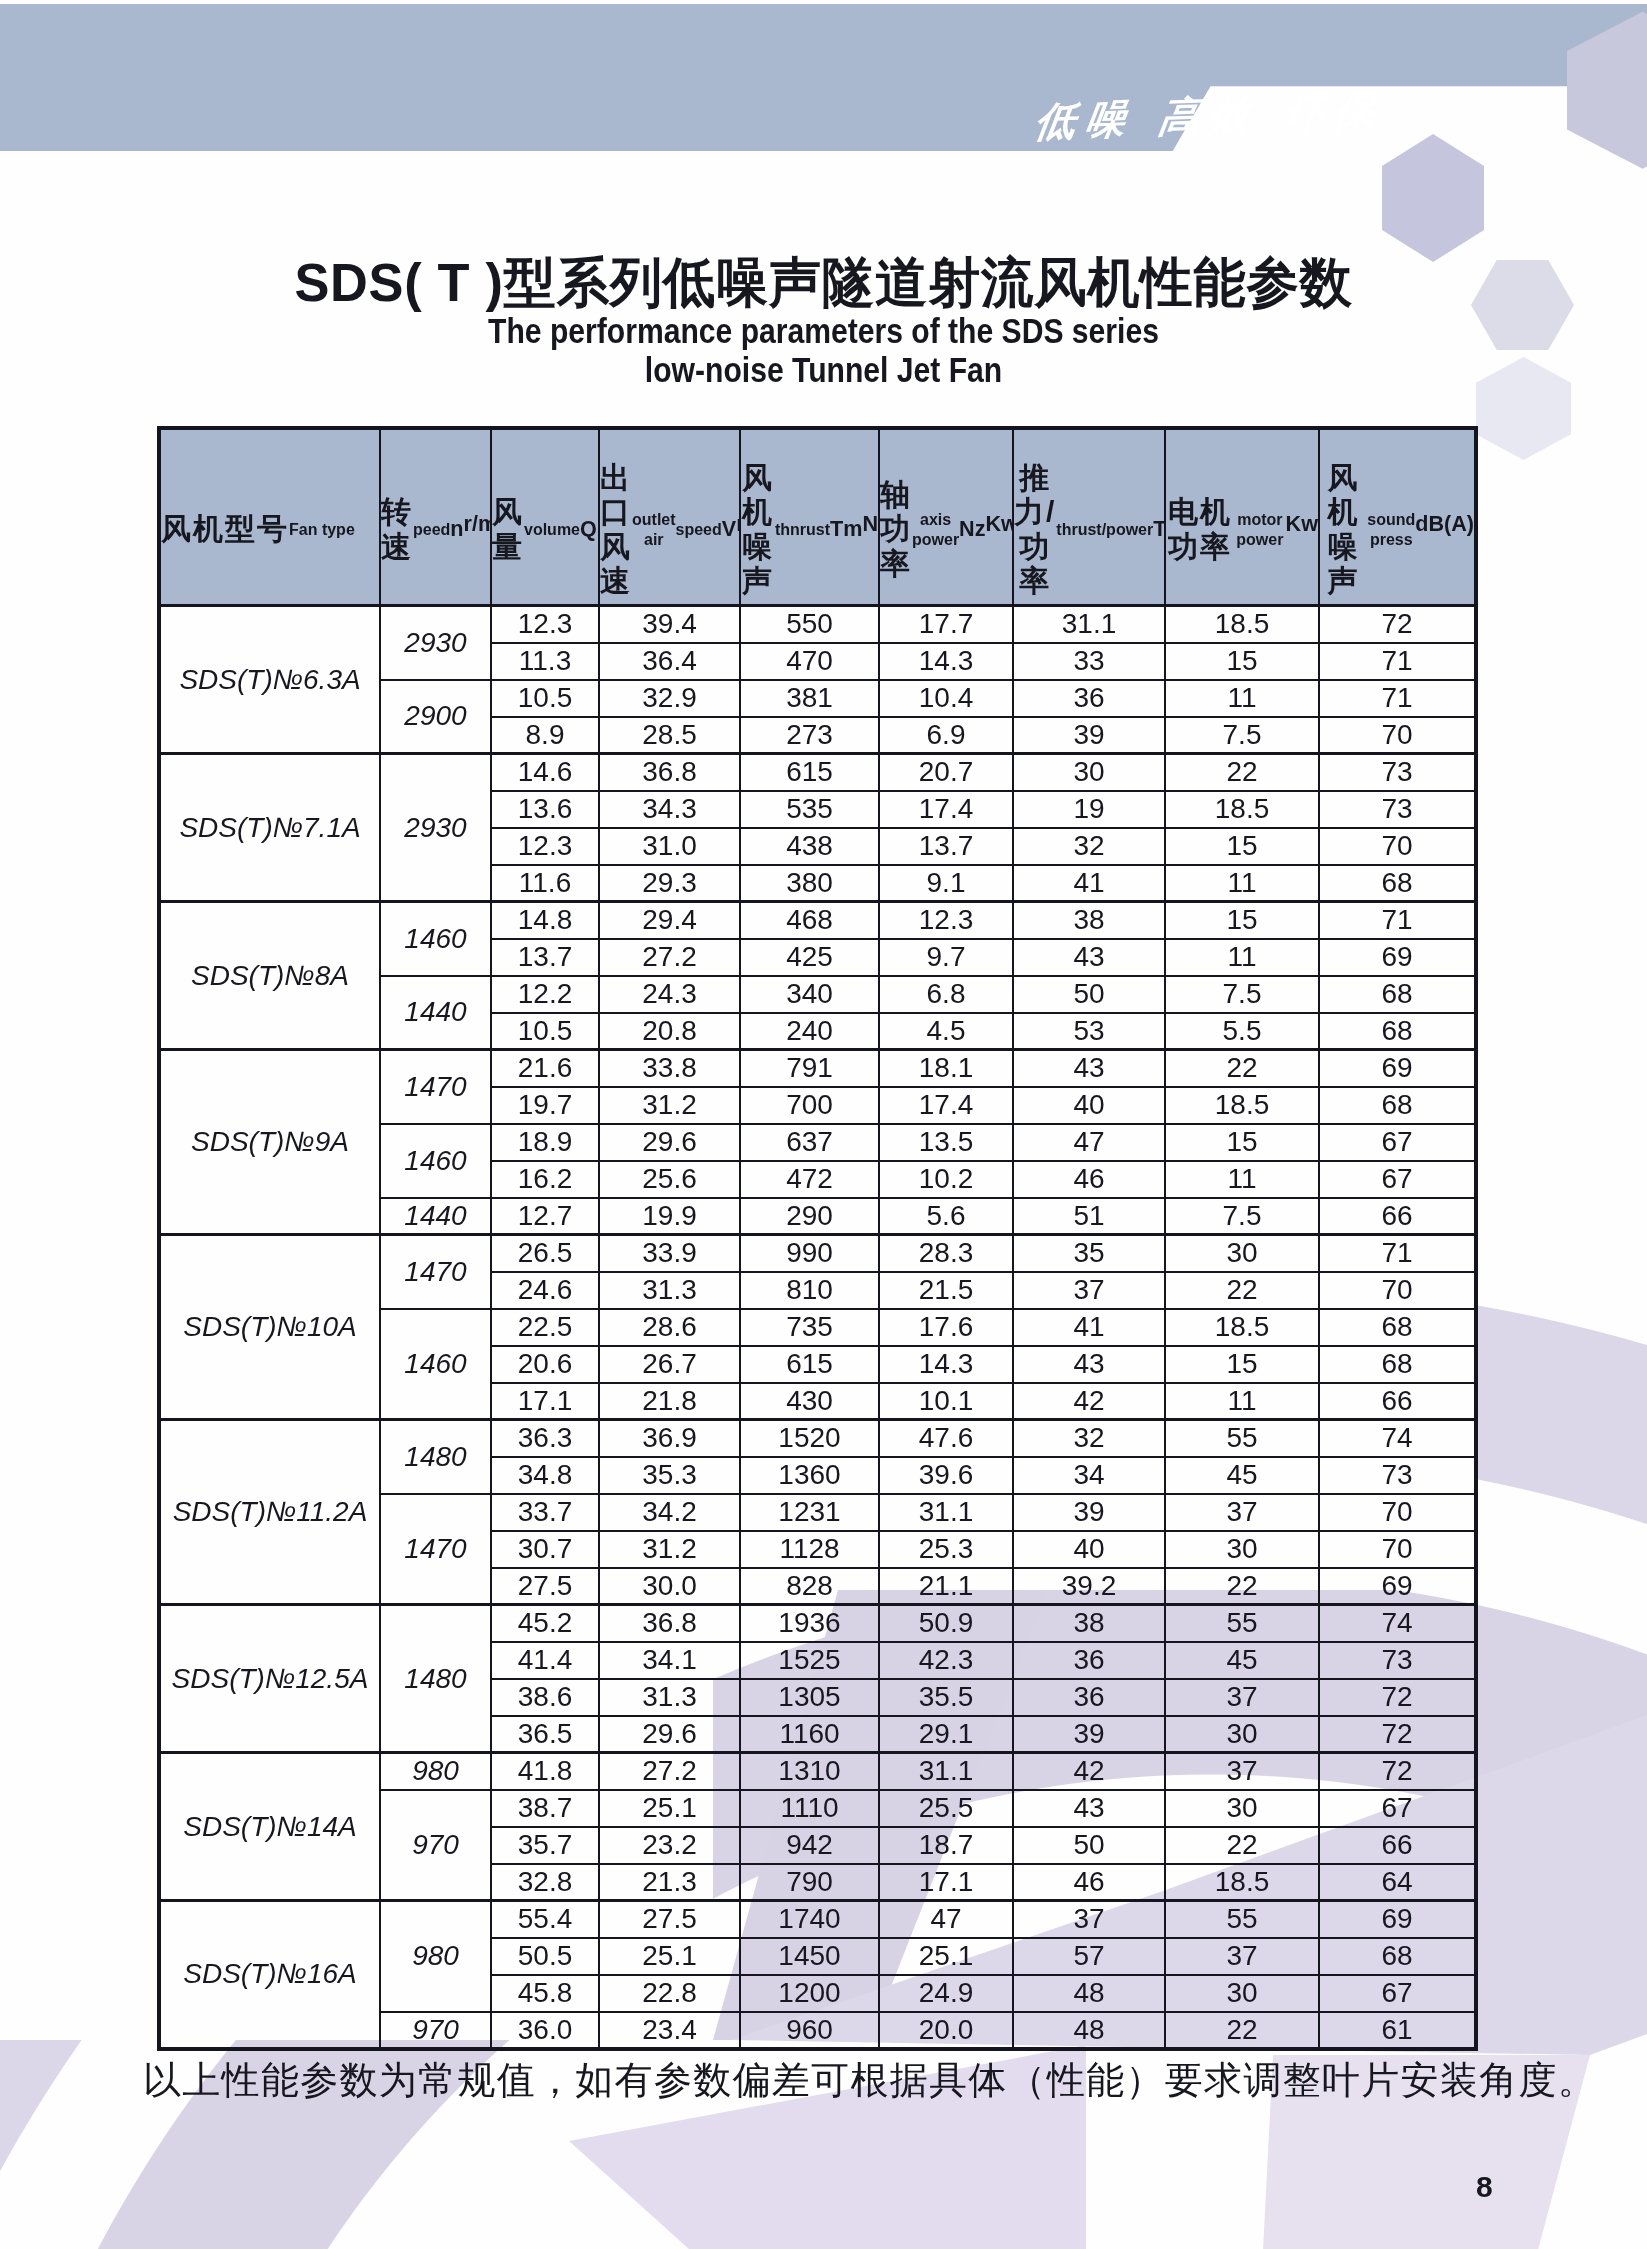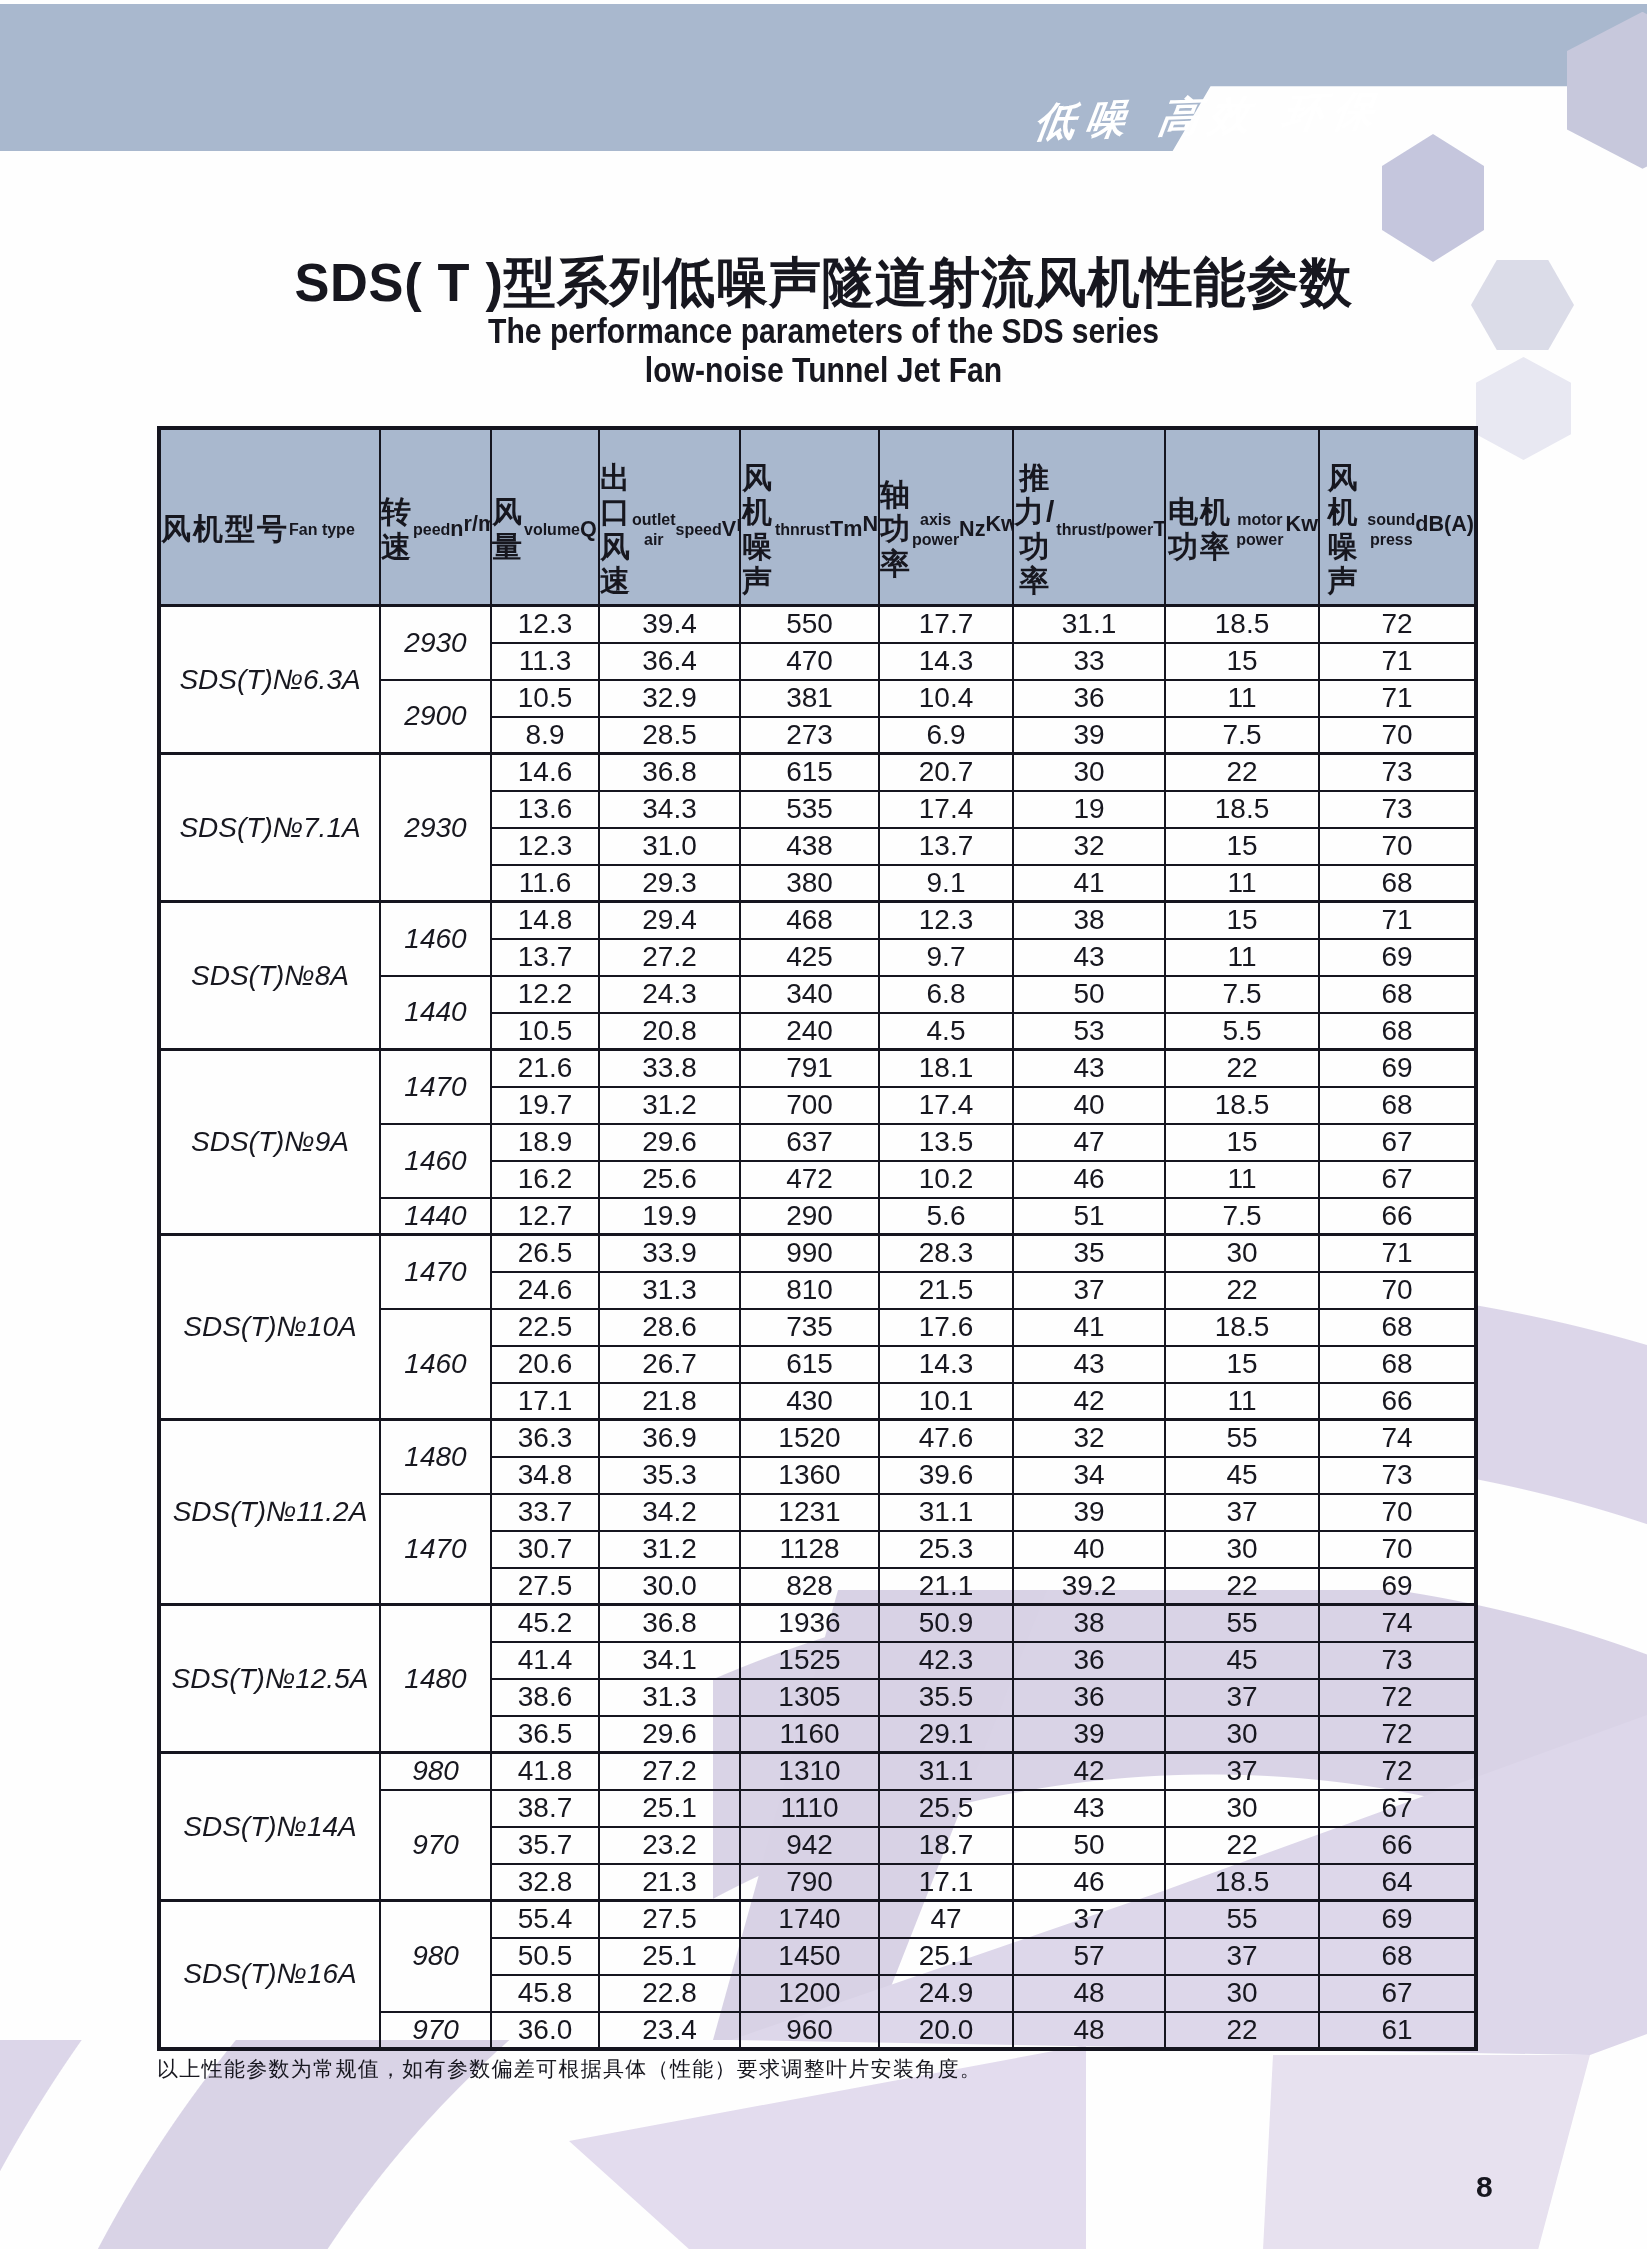--- a/index.html
+++ b/index.html
@@ -59,21 +59,21 @@
   .h-sym{font-size:21.6px;line-height:1.22;}
   .h-sp{flex:1;}
   .h-unit{font-size:21.6px;padding-bottom:10.5px;}
   table.fan tbody tr{height:37px;}
   table.fan tbody td{font-size:28px;background:transparent;}
   td.fan-cell,td.rpm-cell{font-size:29px;font-style:italic;}
   tr.cream td{background:#fbf4dc;}
   tr.group-start td{border-top:3.9px solid #15151f;}
 
   
-  .footnote{position:absolute;left:157px;top:2055px;z-index:2;font-size:21px;letter-spacing:1.3px;
+  .footnote{position:absolute;left:143px;top:2055px;z-index:2;font-size:38px;letter-spacing:1.3px;
     font-family:Liberation Mono, monospace;white-space:nowrap;}
   .pageno{position:absolute;left:1476px;top:2170px;z-index:2;font-size:30px;font-weight:bold;}
 </style>
 </head>
 <body>
 
 <div class="page">
 
   <div class="decor">
     <div class="rings"></div>

